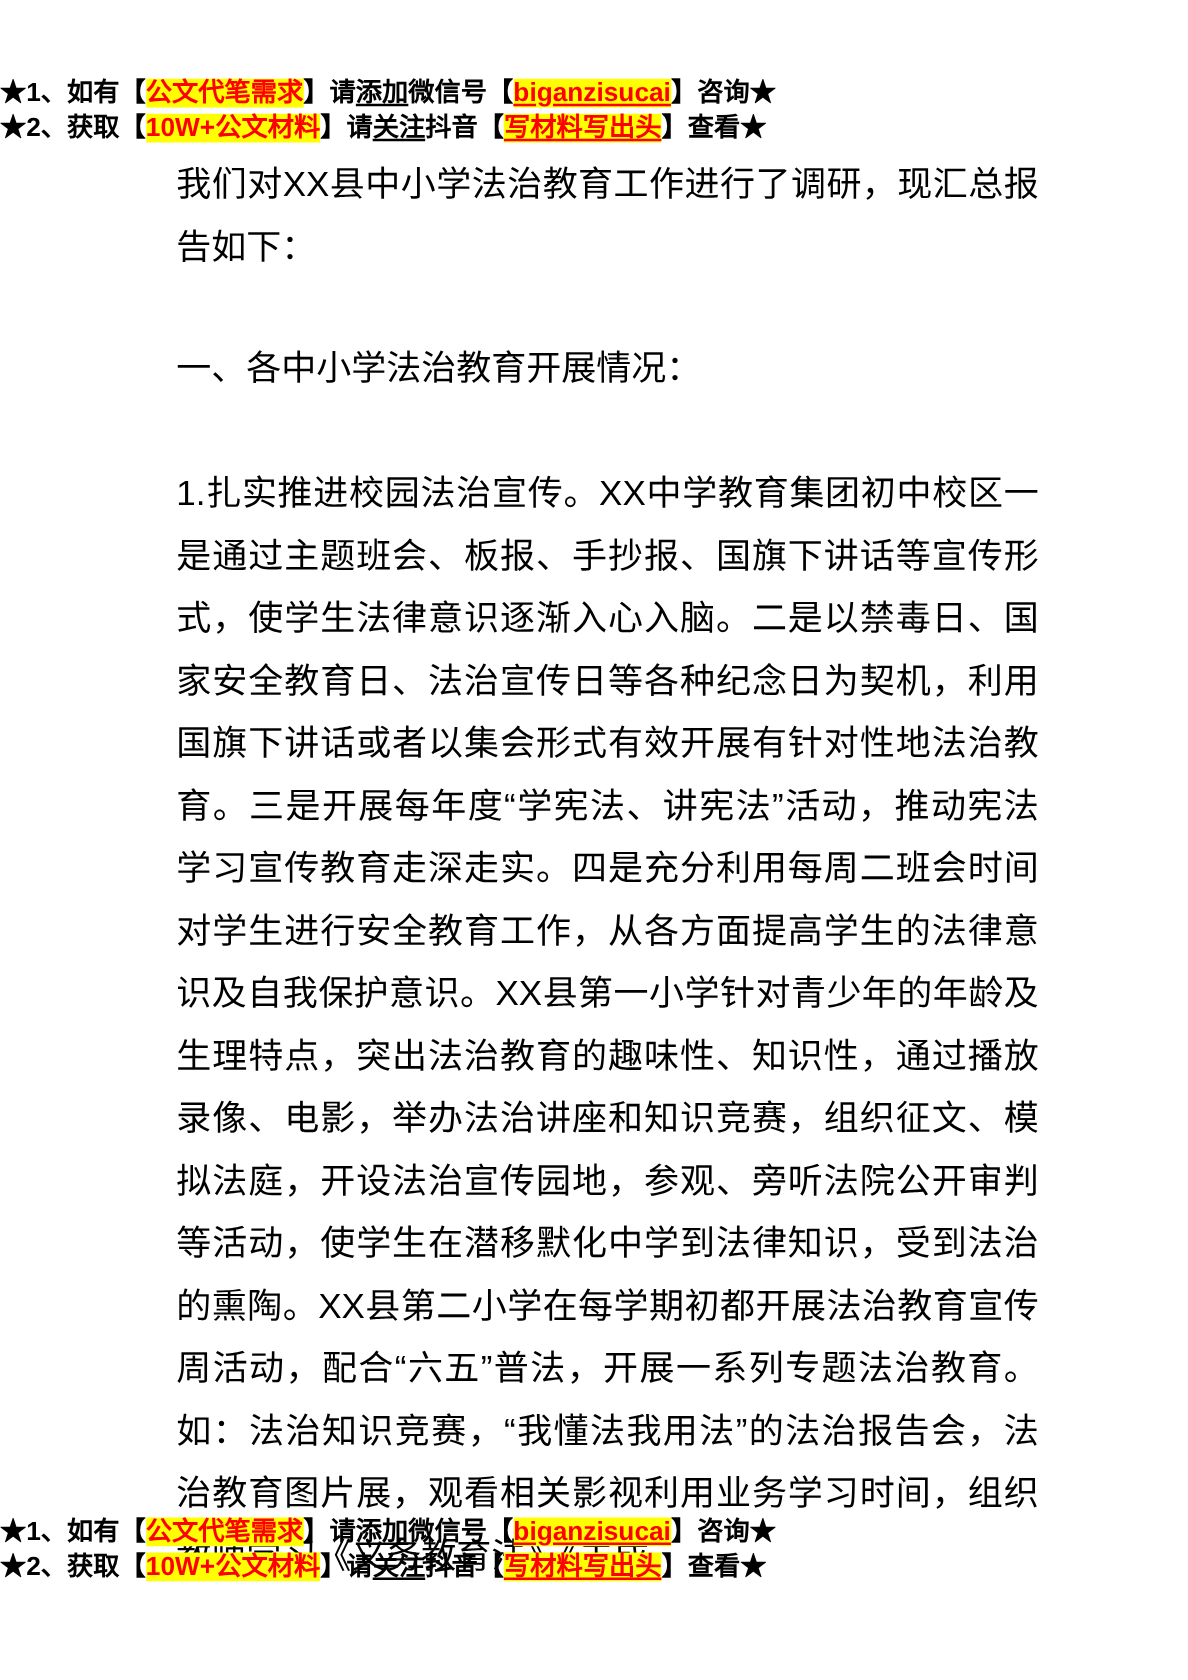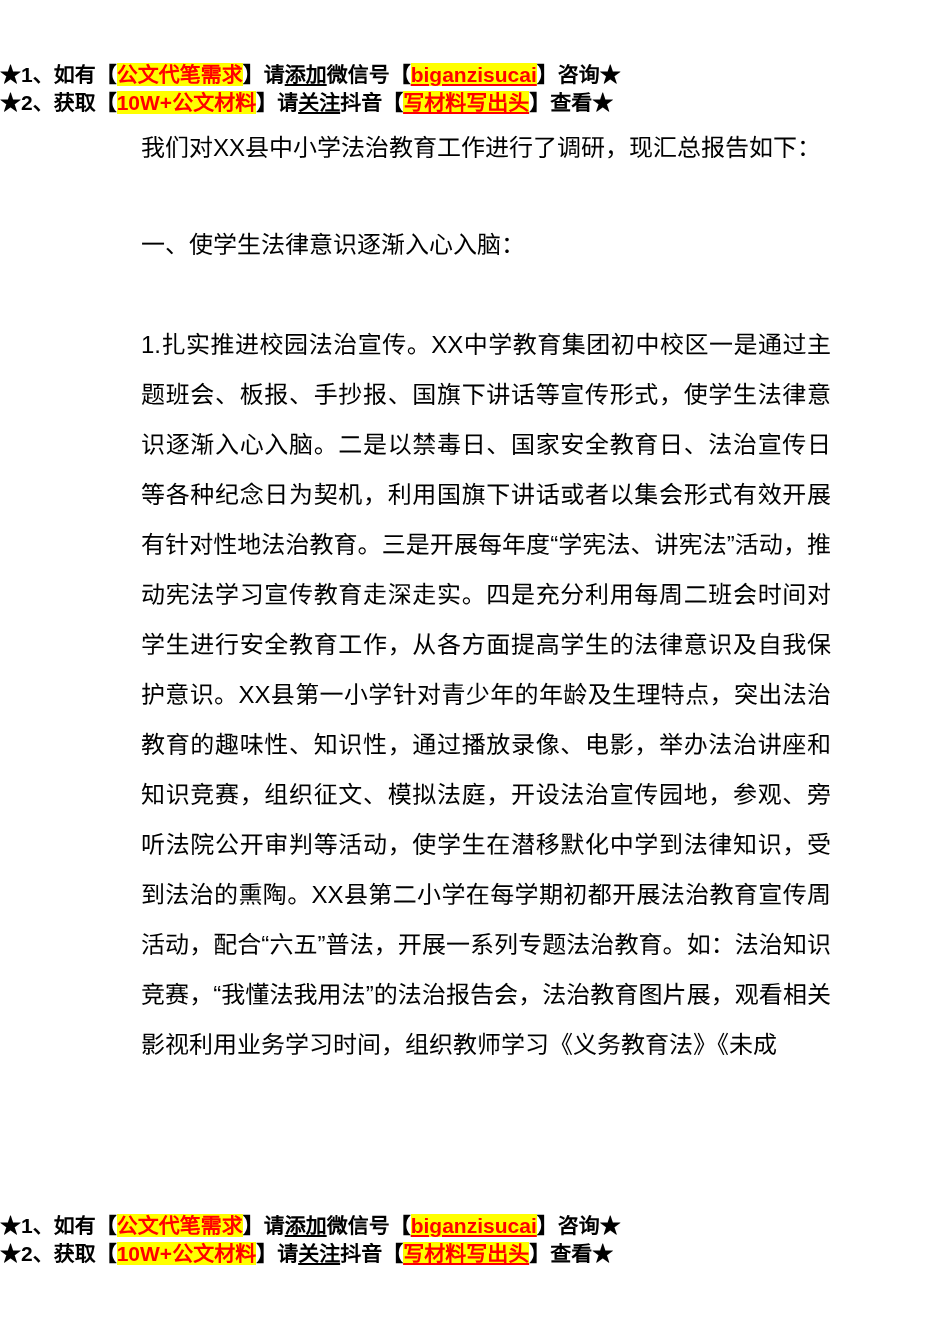--- a/index.html
+++ b/index.html
@@ -39,42 +39,42 @@
   .hl-ul {
     background: #ffff00;
     color: #ff0000;
     text-decoration: underline; 
   }
   .doc-body {
     position: absolute;
     left: 141px;
     width: 690px;
     top: 123px;
-    font-size: 24px;
+    font-size: 28px;
     line-height: 50px;
     text-align: justify;
     color: #000000;
   }
   .para { margin: 0; }
   .para-heading { margin-top: 47px; }
   .para-main { margin-top: 50px; }
 </style>
 </head>
 <body>
 
 <div class="page">
 
   <div class="promo promo-top">
     <div class="promo-line"><span>★1、如有【</span><span class="hl">公文代笔需求</span><span>】请</span><span class="ul-black">添加</span><span>微信号【</span><span class="hl-ul">biganzisucai</span><span>】咨询★</span></div>
     <div class="promo-line"><span>★2、获取【</span><span class="hl">10W+公文材料</span><span>】请</span><span class="ul-black">关注</span><span>抖音【</span><span class="hl-ul">写材料写出头</span><span>】查看★</span></div>
   </div>
 
   <div class="doc-body">
     <p class="para para-intro">我们对XX县中小学法治教育工作进行了调研，现汇总报告如下：</p>
-    <p class="para para-heading">一、使学生法律意识逐渐入心入脑：</p>
+    <p class="para para-heading">一、各中小学法治教育开展情况：</p>
     <p class="para para-main">1.扎实推进校园法治宣传。XX中学教育集团初中校区一是通过主题班会、板报、手抄报、国旗下讲话等宣传形式，使学生法律意识逐渐入心入脑。二是以禁毒日、国家安全教育日、法治宣传日等各种纪念日为契机，利用国旗下讲话或者以集会形式有效开展有针对性地法治教育。三是开展每年度“学宪法、讲宪法”活动，推动宪法学习宣传教育走深走实。四是充分利用每周二班会时间对学生进行安全教育工作，从各方面提高学生的法律意识及自我保护意识。XX县第一小学针对青少年的年龄及生理特点，突出法治教育的趣味性、知识性，通过播放录像、电影，举办法治讲座和知识竞赛，组织征文、模拟法庭，开设法治宣传园地，参观、旁听法院公开审判等活动，使学生在潜移默化中学到法律知识，受到法治的熏陶。XX县第二小学在每学期初都开展法治教育宣传周活动，配合“六五”普法，开展一系列专题法治教育。如：法治知识竞赛，“我懂法我用法”的法治报告会，法治教育图片展，观看相关影视利用业务学习时间，组织教师学习《义务教育法》《未成</p>
   </div>
 
   <div class="promo promo-bottom">
     <div class="promo-line"><span>★1、如有【</span><span class="hl">公文代笔需求</span><span>】请</span><span class="ul-black">添加</span><span>微信号【</span><span class="hl-ul">biganzisucai</span><span>】咨询★</span></div>
     <div class="promo-line"><span>★2、获取【</span><span class="hl">10W+公文材料</span><span>】请</span><span class="ul-black">关注</span><span>抖音【</span><span class="hl-ul">写材料写出头</span><span>】查看★</span></div>
   </div>
 
 </div>
 

